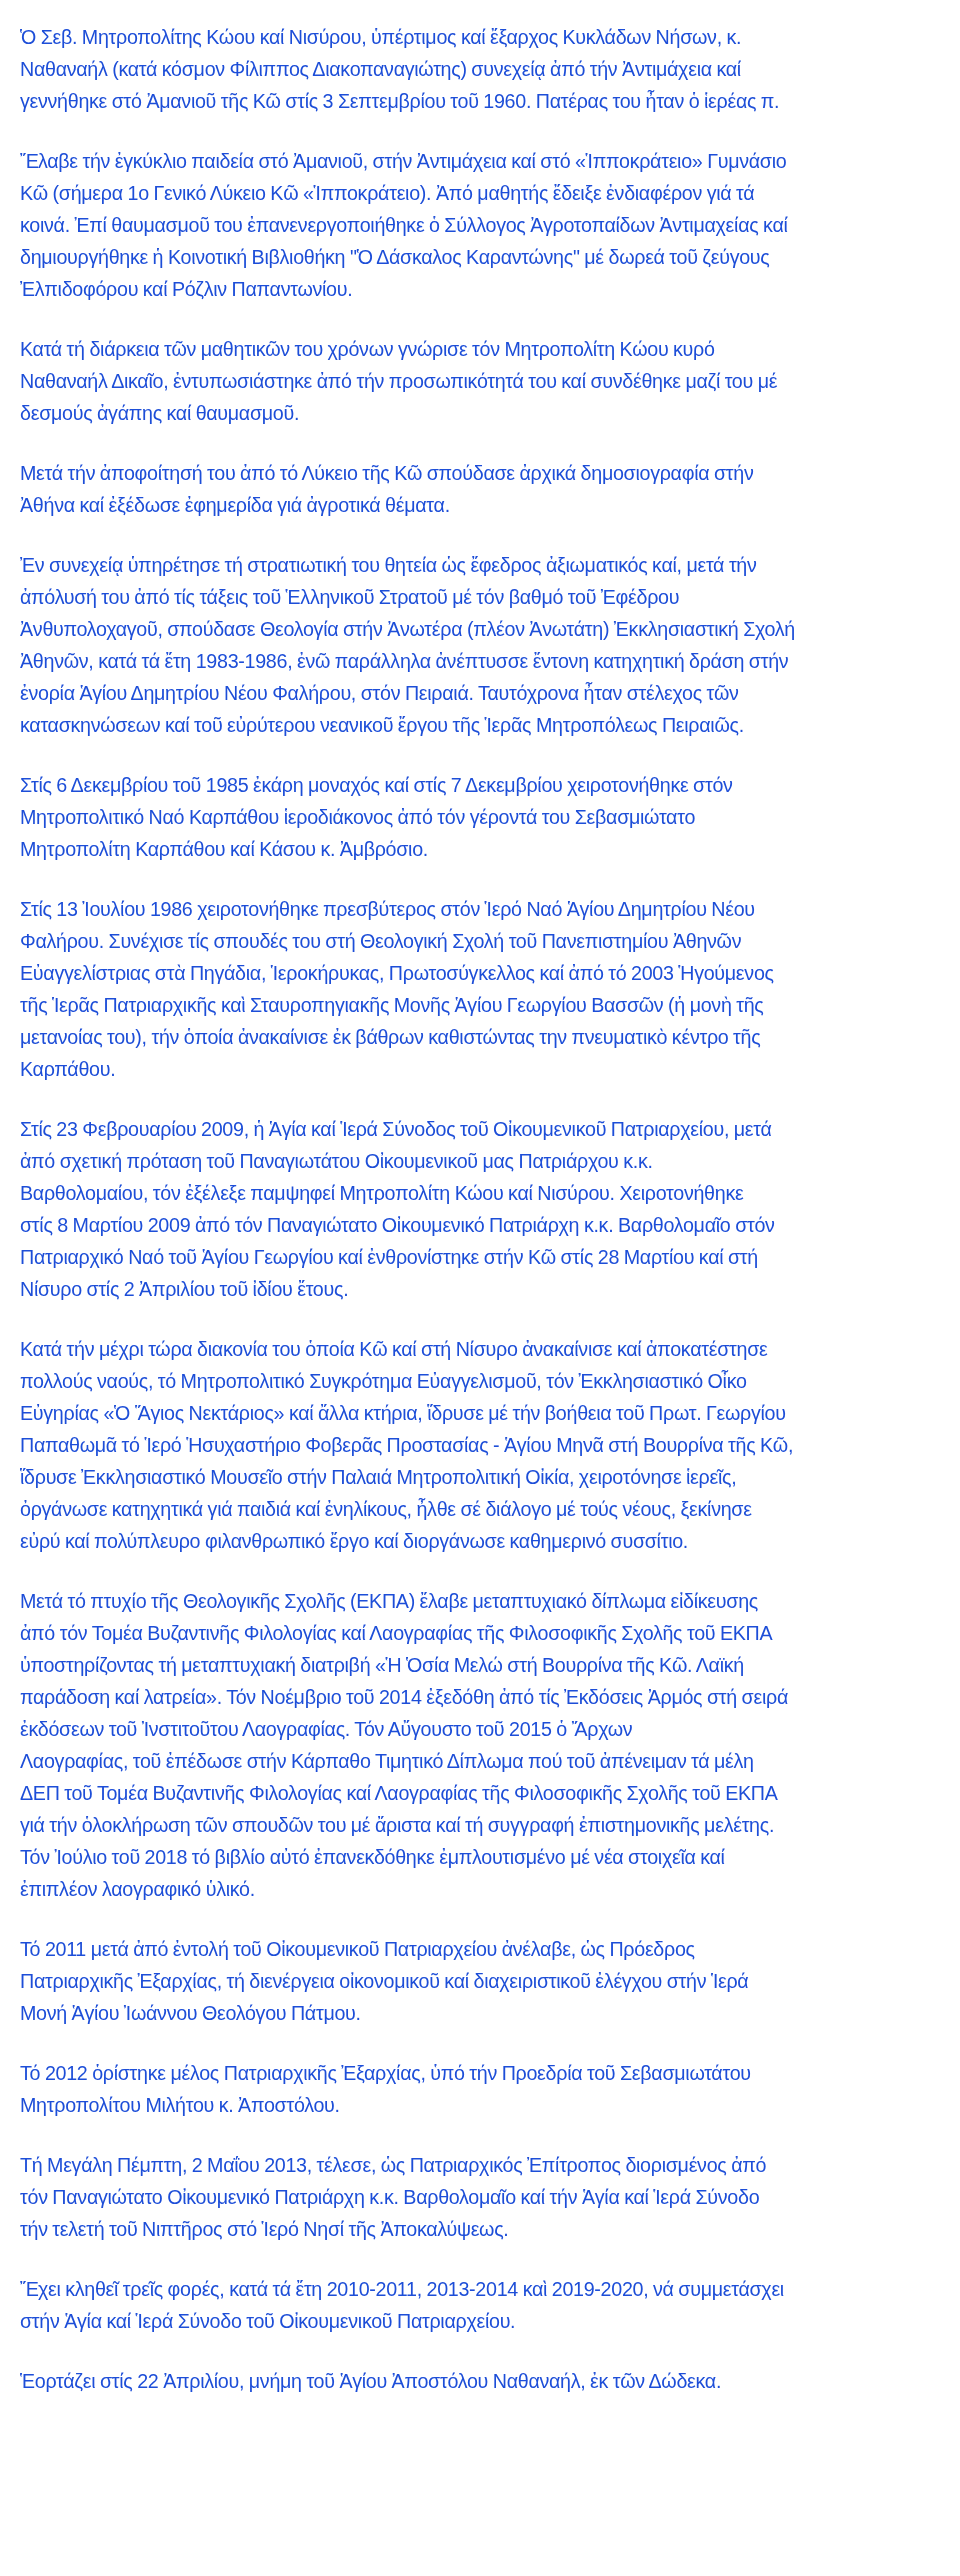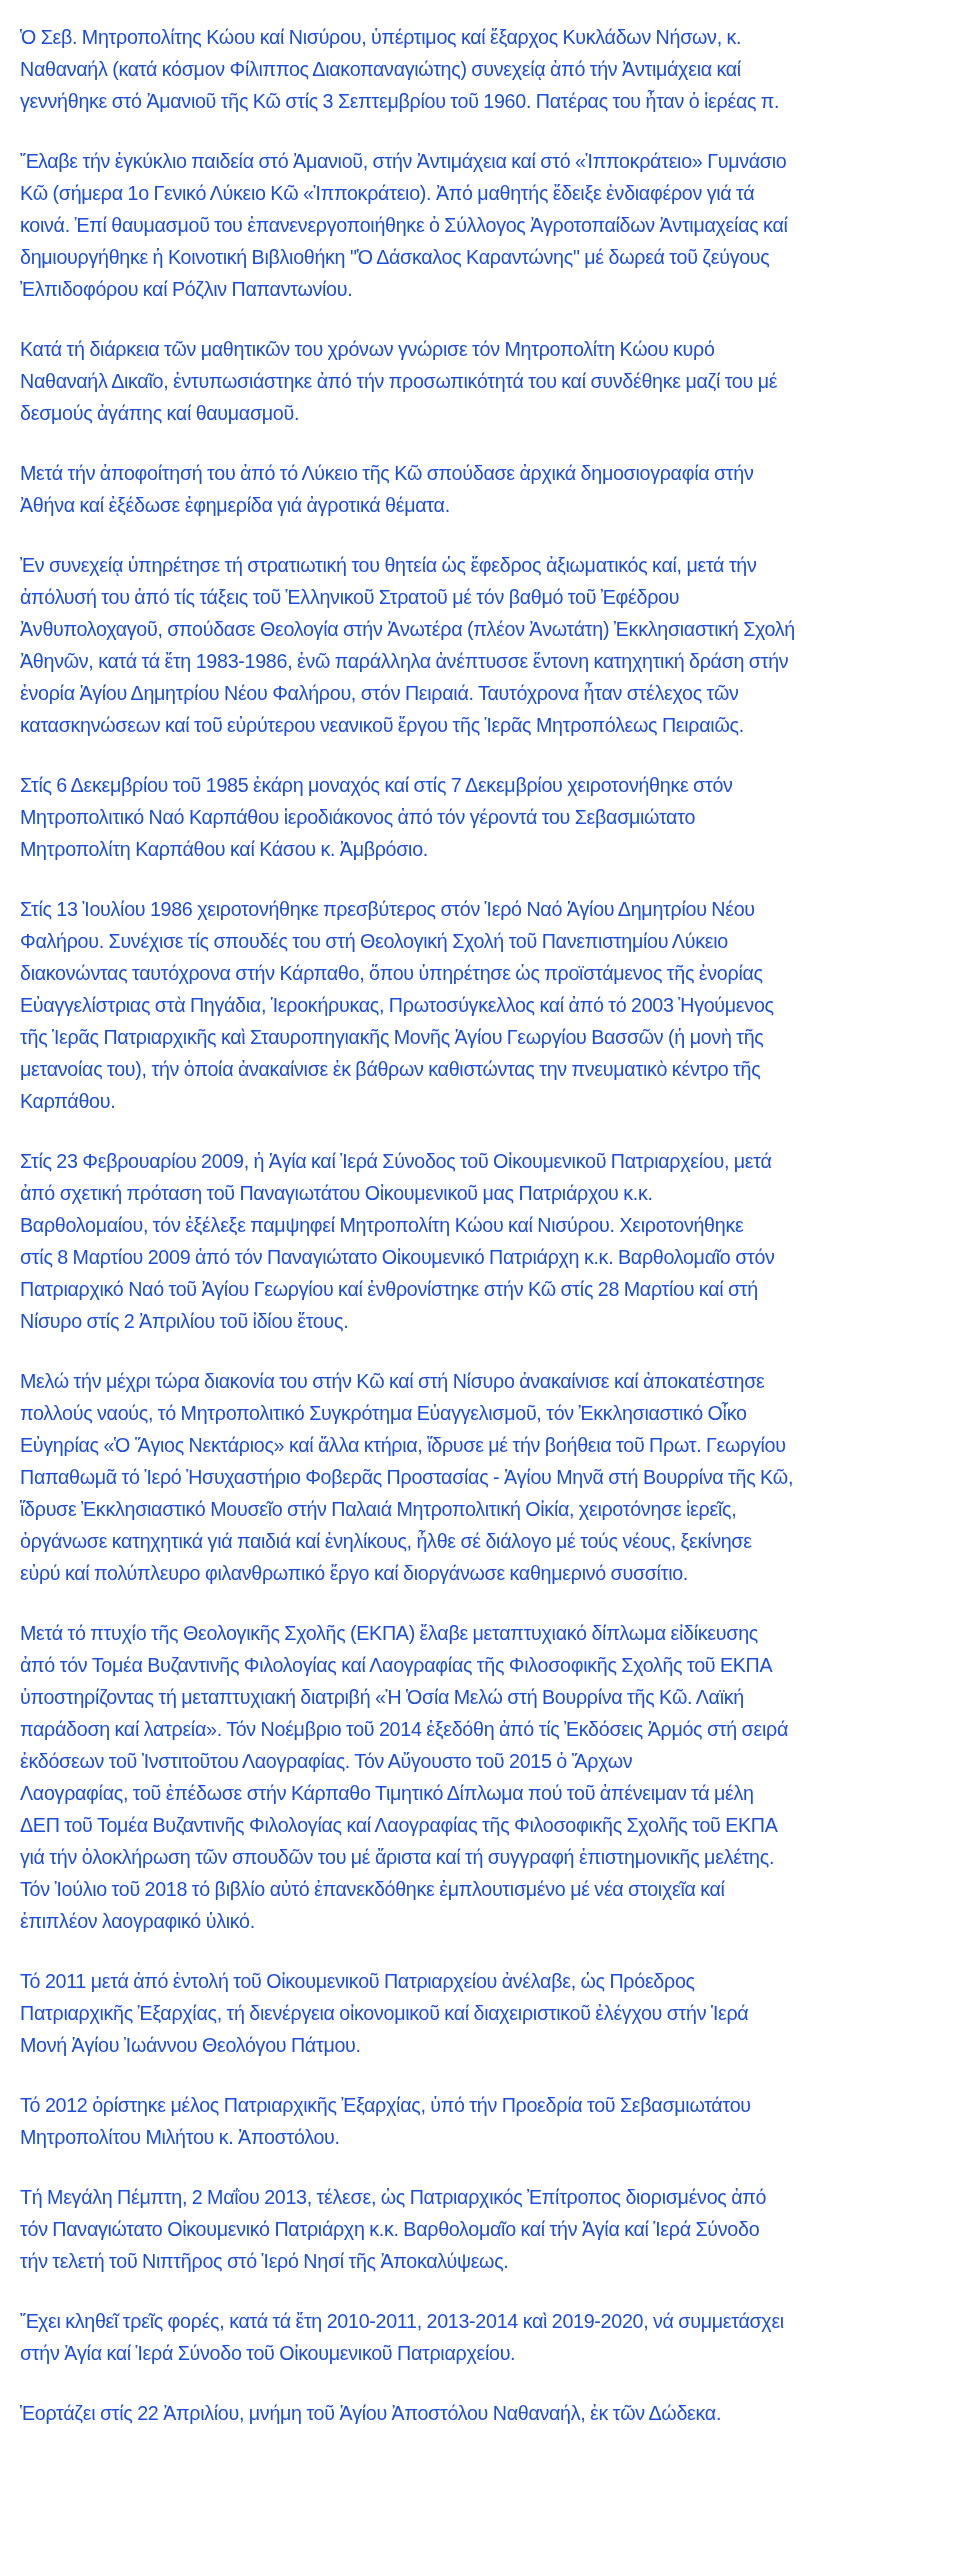--- a/index.html
+++ b/index.html
@@ -67,37 +67,36 @@
       <span class="line">ἐνορία Ἁγίου Δημητρίου Νέου Φαλήρου, στόν Πειραιά. Ταυτόχρονα ἦταν στέλεχος τῶν</span>
       <span class="line">κατασκηνώσεων καί τοῦ εὐρύτερου νεανικοῦ ἔργου τῆς Ἱερᾶς Μητροπόλεως Πειραιῶς.</span>
     </p>
     <p class="para">
       <span class="line">Στίς 6 Δεκεμβρίου τοῦ 1985 ἐκάρη μοναχός καί στίς 7 Δεκεμβρίου χειροτονήθηκε στόν</span>
       <span class="line">Μητροπολιτικό Ναό Καρπάθου ἱεροδιάκονος ἀπό τόν γέροντά του Σεβασμιώτατο</span>
       <span class="line">Μητροπολίτη Καρπάθου καί Κάσου κ. Ἀμβρόσιο.</span>
     </p>
     <p class="para">
       <span class="line">Στίς 13 Ἰουλίου 1986 χειροτονήθηκε πρεσβύτερος στόν Ἱερό Ναό Ἁγίου Δημητρίου Νέου</span>
-      <span class="line">Φαλήρου. Συνέχισε τίς σπουδές του στή Θεολογική Σχολή τοῦ Πανεπιστημίου Λύκειο</span>
-      <span class="line">διακονώντας ταυτόχρονα στήν Κάρπαθο, ὅπου ὑπηρέτησε ὡς προϊστάμενος τῆς ἐνορίας</span>
+      <span class="line">Φαλήρου. Συνέχισε τίς σπουδές του στή Θεολογική Σχολή τοῦ Πανεπιστημίου Ἀθηνῶν</span>
       <span class="line">Εὐαγγελίστριας στὰ Πηγάδια, Ἱεροκήρυκας, Πρωτοσύγκελλος καί ἀπό τό 2003 Ἡγούμενος</span>
       <span class="line">τῆς Ἱερᾶς Πατριαρχικῆς καὶ Σταυροπηγιακῆς Μονῆς Ἁγίου Γεωργίου Βασσῶν (ἡ μονὴ τῆς</span>
       <span class="line">μετανοίας του), τήν ὁποία ἀνακαίνισε ἐκ βάθρων καθιστώντας την πνευματικὸ κέντρο τῆς</span>
       <span class="line">Καρπάθου.</span>
     </p>
     <p class="para">
       <span class="line">Στίς 23 Φεβρουαρίου 2009, ἡ Ἁγία καί Ἱερά Σύνοδος τοῦ Οἰκουμενικοῦ Πατριαρχείου, μετά</span>
       <span class="line">ἀπό σχετική πρόταση τοῦ Παναγιωτάτου Οἰκουμενικοῦ μας Πατριάρχου κ.κ.</span>
       <span class="line">Βαρθολομαίου, τόν ἐξέλεξε παμψηφεί Μητροπολίτη Κώου καί Νισύρου. Χειροτονήθηκε</span>
       <span class="line">στίς 8 Μαρτίου 2009 ἀπό τόν Παναγιώτατο Οἰκουμενικό Πατριάρχη κ.κ. Βαρθολομαῖο στόν</span>
       <span class="line">Πατριαρχικό Ναό τοῦ Ἁγίου Γεωργίου καί ἐνθρονίστηκε στήν Κῶ στίς 28 Μαρτίου καί στή</span>
       <span class="line">Νίσυρο στίς 2 Ἀπριλίου τοῦ ἰδίου ἔτους.</span>
     </p>
     <p class="para">
-      <span class="line">Μελώ τήν μέχρι τώρα διακονία του στήν Κῶ καί στή Νίσυρο ἀνακαίνισε καί ἀποκατέστησε</span>
+      <span class="line">Κατά τήν μέχρι τώρα διακονία του ὁποία Κῶ καί στή Νίσυρο ἀνακαίνισε καί ἀποκατέστησε</span>
       <span class="line">πολλούς ναούς, τό Μητροπολιτικό Συγκρότημα Εὐαγγελισμοῦ, τόν Ἐκκλησιαστικό Οἶκο</span>
       <span class="line">Εὐγηρίας «Ὁ Ἅγιος Νεκτάριος» καί ἄλλα κτήρια, ἵδρυσε μέ τήν βοήθεια τοῦ Πρωτ. Γεωργίου</span>
       <span class="line">Παπαθωμᾶ τό Ἱερό Ἡσυχαστήριο Φοβερᾶς Προστασίας - Ἁγίου Μηνᾶ στή Βουρρίνα τῆς Κῶ,</span>
       <span class="line">ἵδρυσε Ἐκκλησιαστικό Μουσεῖο στήν Παλαιά Μητροπολιτική Οἰκία, χειροτόνησε ἱερεῖς,</span>
       <span class="line">ὀργάνωσε κατηχητικά γιά παιδιά καί ἐνηλίκους, ἦλθε σέ διάλογο μέ τούς νέους, ξεκίνησε</span>
       <span class="line">εὐρύ καί πολύπλευρο φιλανθρωπικό ἔργο καί διοργάνωσε καθημερινό συσσίτιο.</span>
     </p>
     <p class="para">
       <span class="line">Μετά τό πτυχίο τῆς Θεολογικῆς Σχολῆς (ΕΚΠΑ) ἔλαβε μεταπτυχιακό δίπλωμα εἰδίκευσης</span>
       <span class="line">ἀπό τόν Τομέα Βυζαντινῆς Φιλολογίας καί Λαογραφίας τῆς Φιλοσοφικῆς Σχολῆς τοῦ ΕΚΠΑ</span>

